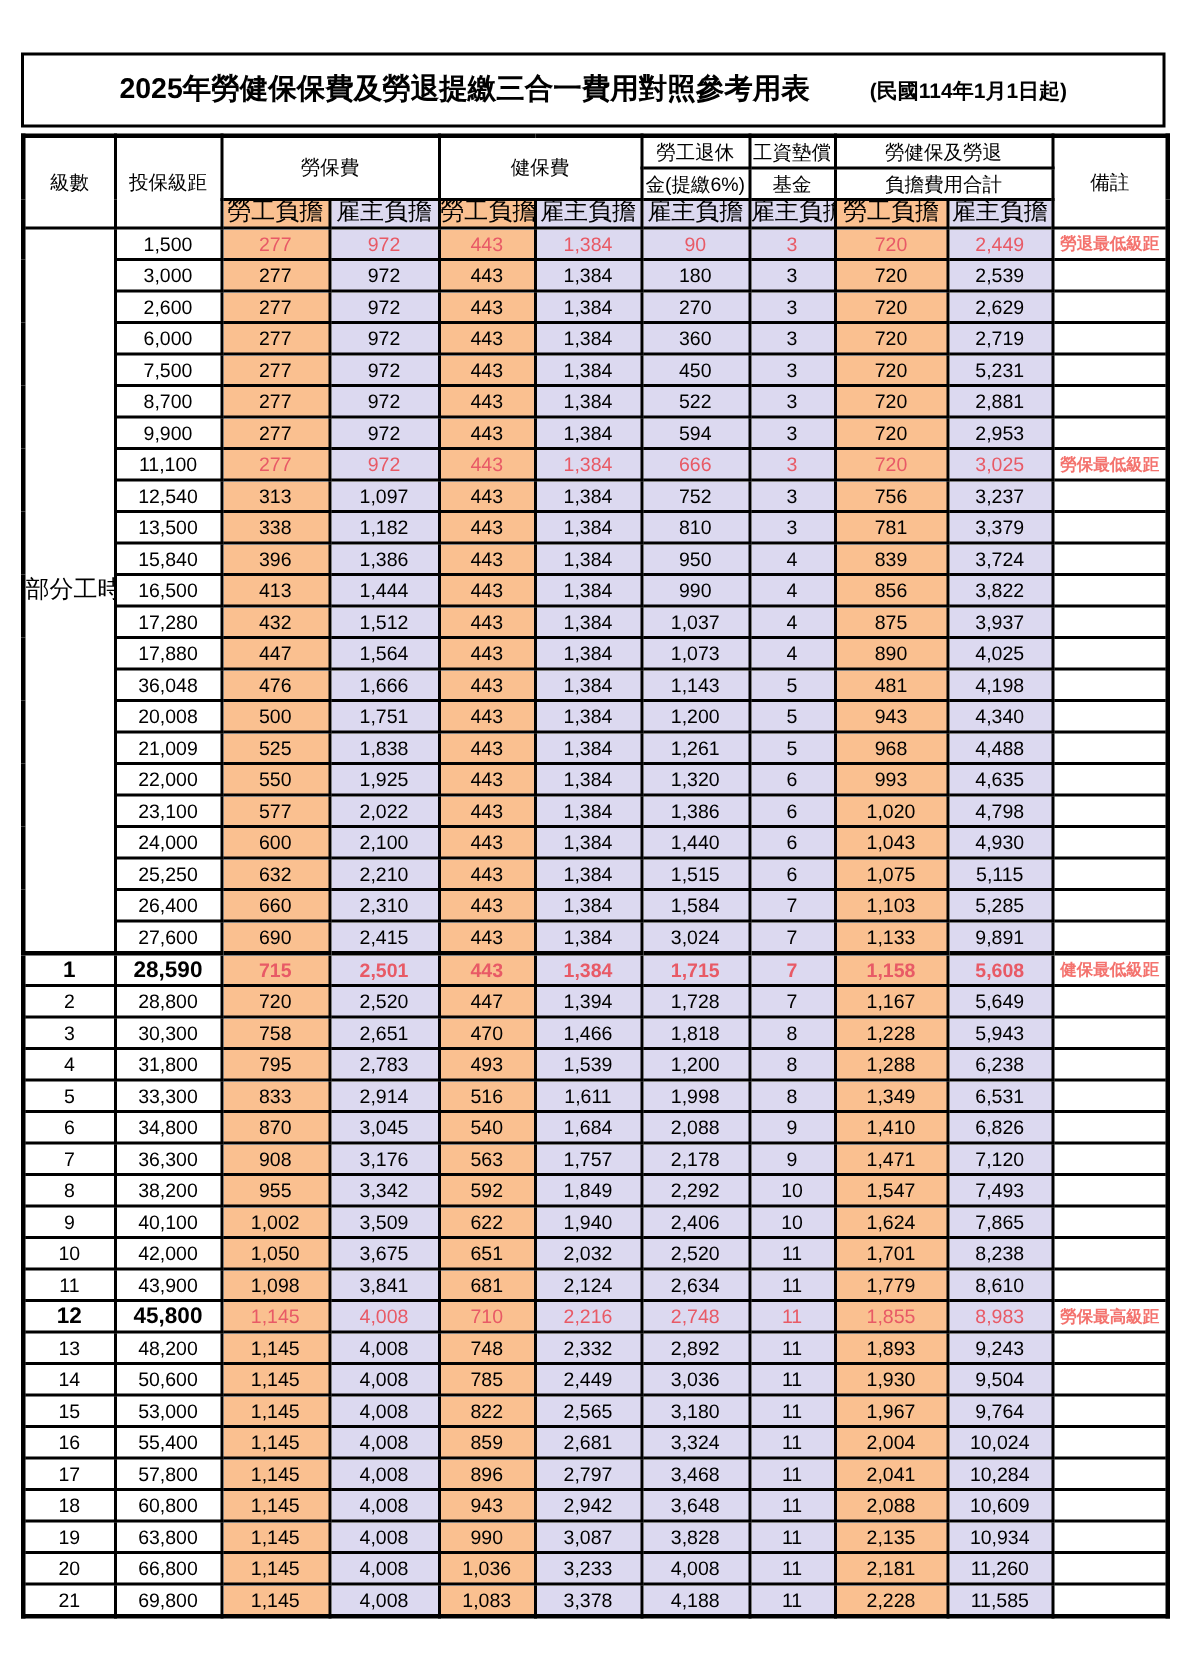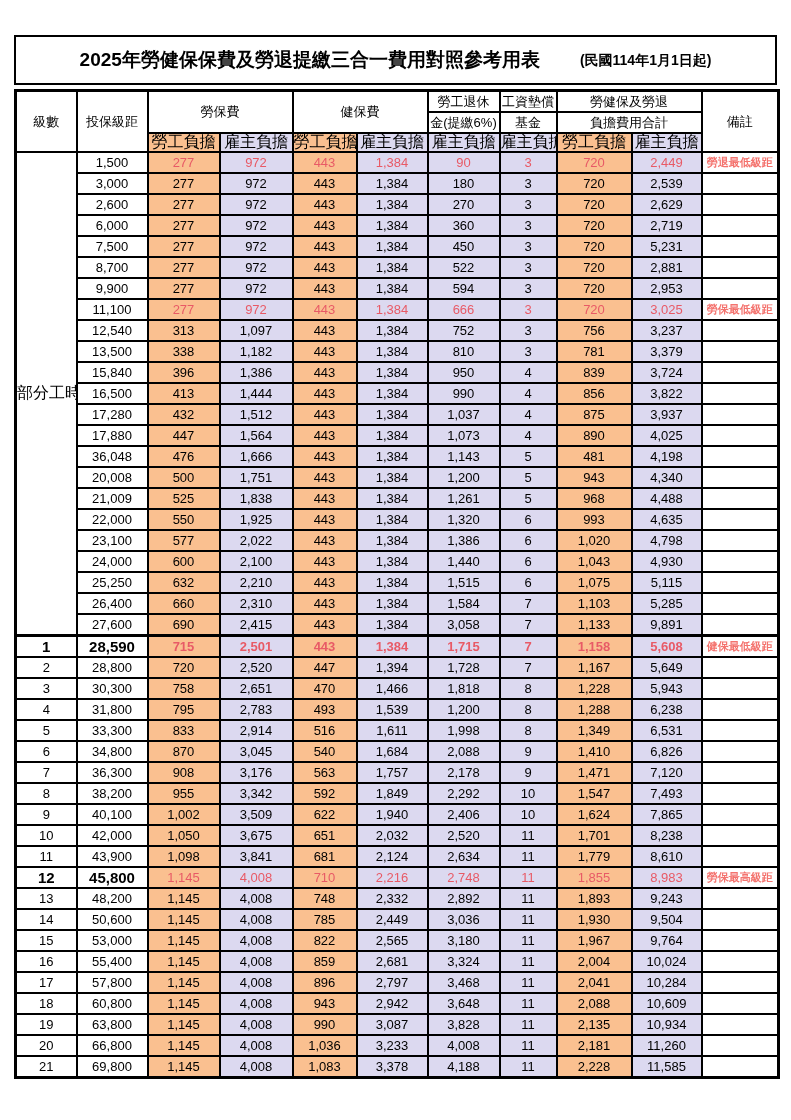--- a/index.html
+++ b/index.html
@@ -342,21 +342,21 @@
           <td class="num bg-emp">1,103</td>
           <td class="num bg-er">5,285</td>
           <td class="note-cell"></td>
         </tr>
         <tr>
           <td class="bracket">27,600</td>
           <td class="num bg-emp">690</td>
           <td class="num bg-er">2,415</td>
           <td class="num bg-emp">443</td>
           <td class="num bg-er">1,384</td>
-          <td class="num bg-er">3,058</td>
+          <td class="num bg-er">3,024</td>
           <td class="num bg-er">7</td>
           <td class="num bg-emp">1,133</td>
           <td class="num bg-er">9,891</td>
           <td class="note-cell"></td>
         </tr>
         <tr class="hl em thick-top">
           <td class="level">1</td>
           <td class="bracket">28,590</td>
           <td class="num bg-emp">715</td>
           <td class="num bg-er">2,501</td>

